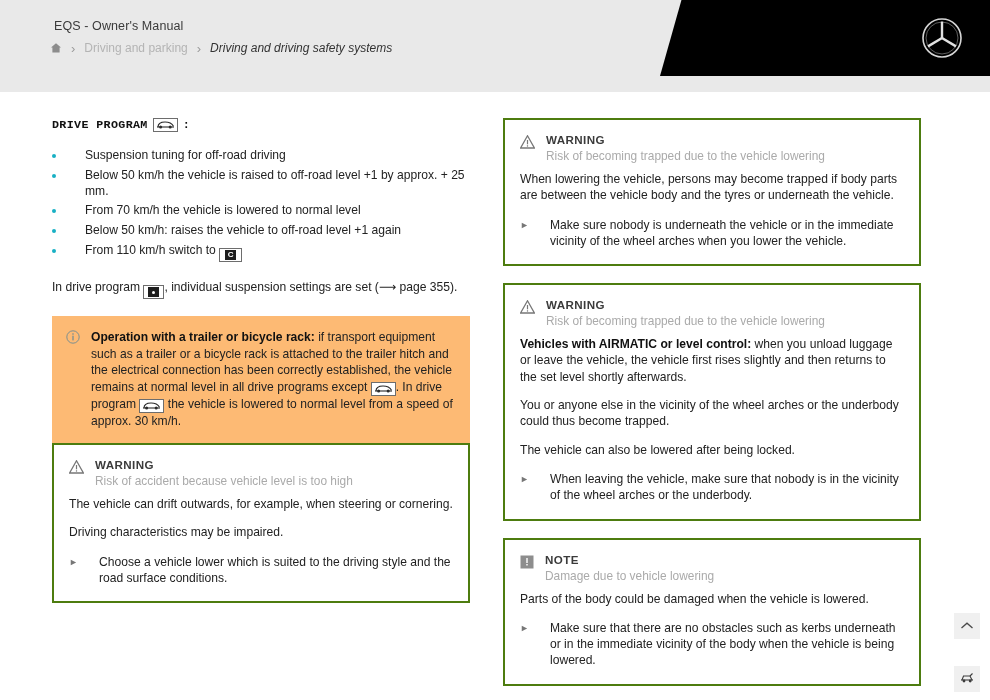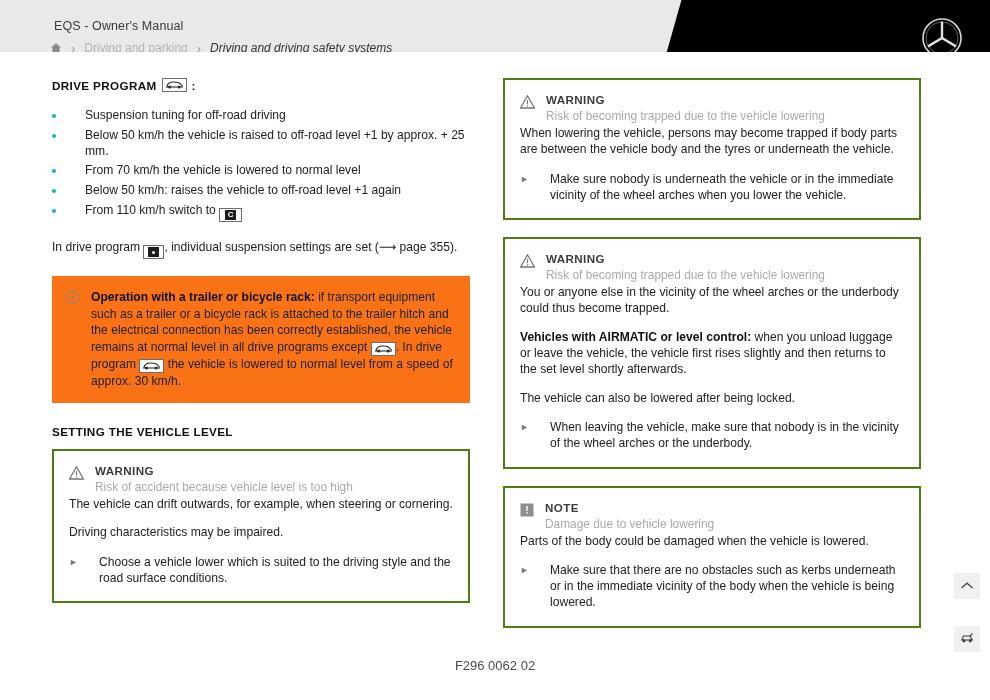--- a/index.html
+++ b/index.html
@@ -6,21 +6,21 @@
   html, body {
     width: 990px; height: 700px;
     background: #ffffff;
     font-family: "Liberation Sans", sans-serif;
     overflow: hidden;
   }
 
   
   .header {
     position: relative;
-    width: 990px; height: 52px;
+    width: 990px; height: 92px;
     background: #e9e9e9;
     overflow: hidden;
     text-align: center;
   }
   .header-black {
     position: absolute;
     top: 0; right: 0;
     width: 330px; height: 76px;
     background: #000000;
     clip-path: polygon(6.5% 0, 100% 0, 100% 100%, 0% 100%);
@@ -57,20 +57,21 @@
   .col-left  { position: absolute; left: 52px;  top: 26px; width: 418px; }
   .col-right { position: absolute; left: 503px; top: 26px; width: 418px; }
 
   .sec-title {
     font-size: 11.7px;
     font-weight: bold;
     color: #111111;
     letter-spacing: .35px;
     display: flex; align-items: center; gap: 5px;
     margin-bottom: 16px;
+    font-family: Liberation Mono, monospace;
   }
   .sec-title-2 {
     font-size: 11.7px; font-weight: bold; color: #111111;
     letter-spacing: .35px; margin: 22px 0 11px 0;
   }
 
   
   .badge {
     display: inline-flex; align-items: center; justify-content: center;
     border: 1px solid #6d6d6d;
@@ -110,21 +111,21 @@
   .para {
     font-size: 12.1px;
     line-height: 16px;
     color: #222222;
     margin-top: 17px;
   }
 
   
   .info-box {
     margin-top: 17px;
-    background: #f97316;
+    background: #fdba74;
     padding: 13px 14px 14px 14px;
     display: flex; gap: 11px;
     width: 418px;
   }
   .info-icon {
     flex: 0 0 auto; margin-top: 1px;
   }
   .info-text {
     font-size: 12.1px; line-height: 16.4px; color: #222222;
   }
@@ -141,21 +142,21 @@
   .warn-head { display: flex; gap: 11px; align-items: flex-start; }
   .warn-icon { flex: 0 0 auto; margin-top: 2px; }
   .warn-label {
     font-size: 11.6px; font-weight: bold; color: #3b3b3b;
     letter-spacing: .4px; line-height: 14px;
   }
   .warn-sub {
     font-size: 11.9px; color: #aaaaaa; line-height: 16px; margin-top: 1px;
   }
   .warn-body {
-    font-size: 12.1px; line-height: 16.3px; color: #222222; margin-top: 1px;
+    font-size: 12.1px; line-height: 16.3px; color: #222222; margin-top: 7px;
   }
   .warn-body b { font-weight: bold; color: #111111; }
   .warn-body p + p { margin-top: 12px; }
   .warn-action {
     display: flex; gap: 0; margin-top: 13px;
     font-size: 12.1px; line-height: 16.3px; color: #222222;
   }
   .arrow {
     flex: 0 0 auto; width: 30px; color: #777777; font-size: 9px; line-height: 17px;
   }
@@ -268,21 +269,20 @@
           <svg width="21" height="10" viewBox="0 0 21 10">
             <path d="M2 7 L19 7" stroke="#2b2b2b" stroke-width="1.1"></path>
             <path d="M3 7 C3 3.4 6.5 2 10 2 C14 2 17 3.5 18.5 6.2" stroke="#2b2b2b" stroke-width="1.1" fill="none"></path>
             <circle cx="5.6" cy="7.1" r="1.5" fill="#2b2b2b"></circle>
             <circle cx="15.2" cy="7.1" r="1.5" fill="#2b2b2b"></circle>
           </svg>
         </span><span> the vehicle is lowered to normal level from a speed of approx. 30 km/h.</span>
       </div>
     </div>
 
-    <div class="sec-title-2">SETTING THE VEHICLE LEVEL</div>
 
     <div class="warn-box">
       <div class="warn-head">
         <span class="warn-icon">
           <svg width="15" height="14" viewBox="0 0 15 14">
             <path d="M7.5 0.8 L14.4 13 L0.6 13 Z" fill="none" stroke="#777777" stroke-width="1.3"></path>
             <rect x="6.9" y="5" width="1.2" height="4.3" fill="#777777"></rect>
             <rect x="6.9" y="10.3" width="1.2" height="1.3" fill="#777777"></rect>
           </svg>
         </span>
@@ -335,22 +335,22 @@
             <rect x="6.9" y="5" width="1.2" height="4.3" fill="#777777"></rect>
             <rect x="6.9" y="10.3" width="1.2" height="1.3" fill="#777777"></rect>
           </svg>
         </span>
         <div>
           <div class="warn-label">WARNING</div>
           <div class="warn-sub">Risk of becoming trapped due to the vehicle lowering</div>
         </div>
       </div>
       <div class="warn-body">
+        <p><b>Vehicles with AIRMATIC or level control:</b><span> when you unload luggage or leave the vehicle, the vehicle first rises slightly and then returns to the set level shortly afterwards.</span></p>
         <p>You or anyone else in the vicinity of the wheel arches or the underbody could thus become trapped.</p>
-        <p><b>Vehicles with AIRMATIC or level control:</b><span> when you unload luggage or leave the vehicle, the vehicle first rises slightly and then returns to the set level shortly afterwards.</span></p>
         <p>The vehicle can also be lowered after being locked.</p>
       </div>
       <div class="warn-action">
         <span class="arrow">►</span>
         <span class="arrow-text">When leaving the vehicle, make sure that nobody is in the vicinity of the wheel arches or the underbody.</span>
       </div>
     </div>
 
     <div class="warn-box">
       <div class="warn-head">

